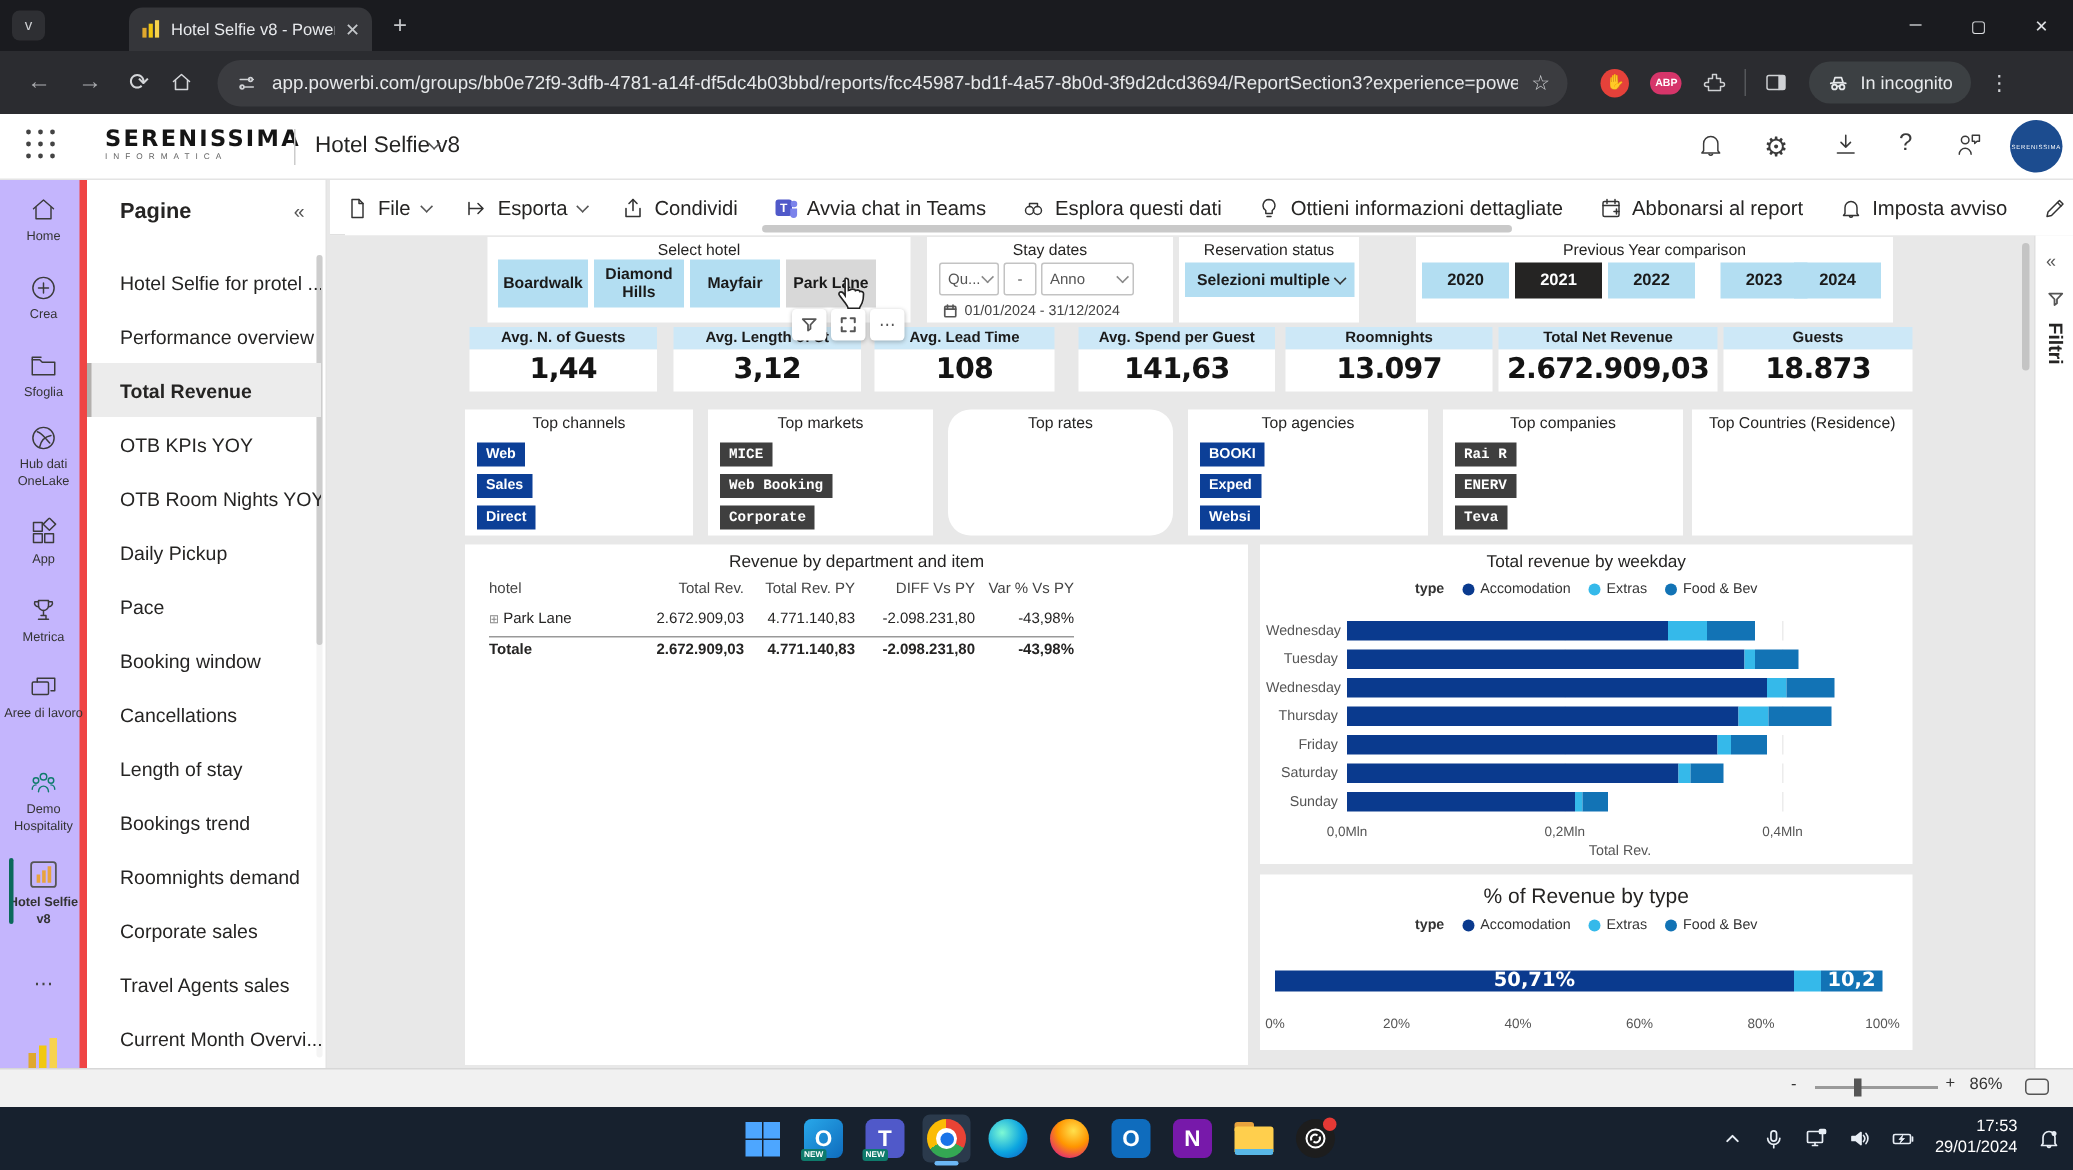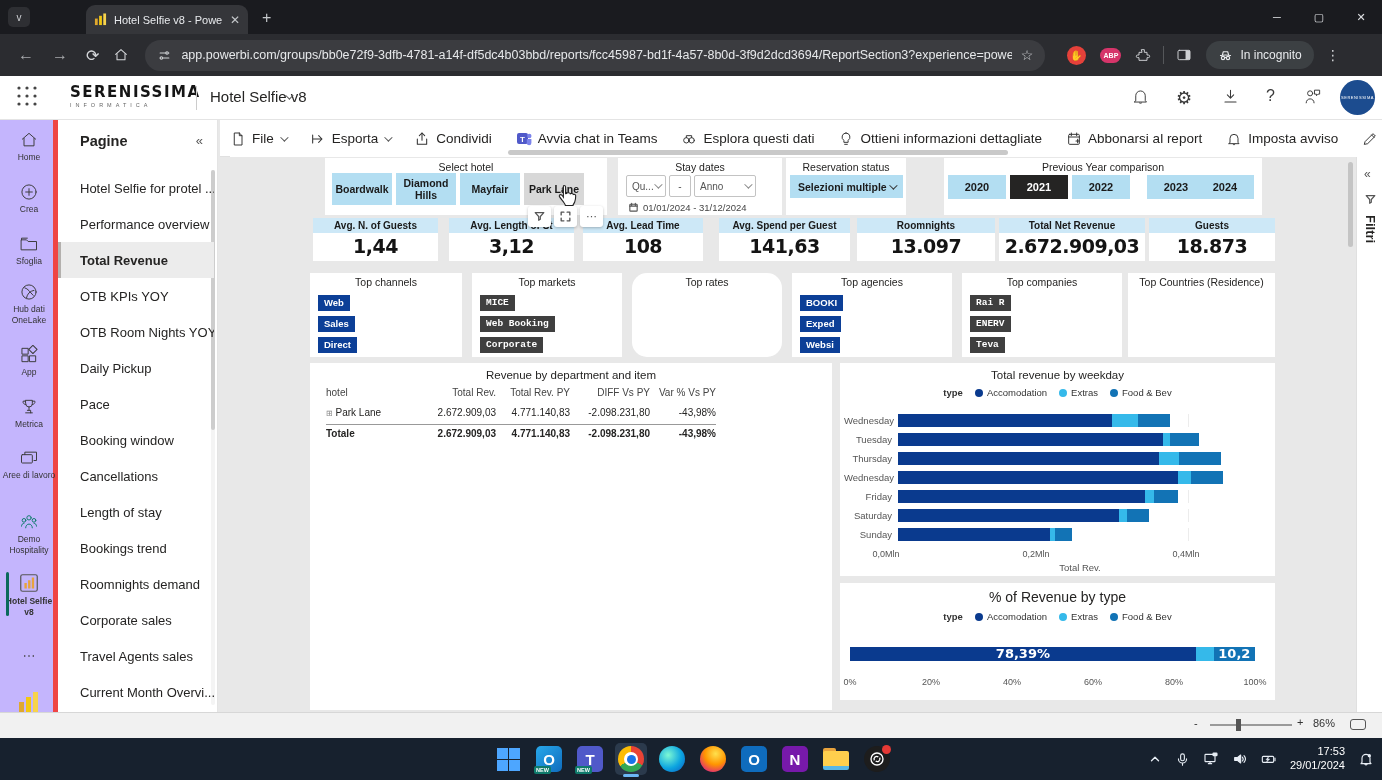--- a/index.html
+++ b/index.html
@@ -673,37 +673,37 @@
           <span class="bar-cat">Tuesday</span>
           <span class="bar-track">
             <span class="gridline" style="left:40%"></span>
             <span class="gridline" style="left:80%"></span>
             <span class="seg" style="left:0%;width:73%;background:#0a3a8e"></span>
             <span class="seg" style="left:73%;width:2%;background:#35b9ea"></span>
             <span class="seg" style="left:75%;width:8%;background:#1273b5"></span>
           </span>
         </div>
         <div class="bar-row">
+          <span class="bar-cat">Wednesday</span>
+          <span class="bar-track">
+            <span class="gridline" style="left:40%"></span>
+            <span class="gridline" style="left:80%"></span>
+            <span class="seg" style="left:0%;width:77%;background:#0a3a8e"></span>
+            <span class="seg" style="left:77%;width:3.5999999999999996%;background:#35b9ea"></span>
+            <span class="seg" style="left:80.6%;width:8.799999999999999%;background:#1273b5"></span>
+          </span>
+        </div>
+        <div class="bar-row">
           <span class="bar-cat">Thursday</span>
           <span class="bar-track">
             <span class="gridline" style="left:40%"></span>
             <span class="gridline" style="left:80%"></span>
             <span class="seg" style="left:0%;width:72%;background:#0a3a8e"></span>
             <span class="seg" style="left:72%;width:5.4%;background:#35b9ea"></span>
             <span class="seg" style="left:77.4%;width:11.600000000000001%;background:#1273b5"></span>
-          </span>
-        </div>
-        <div class="bar-row">
-          <span class="bar-cat">Wednesday</span>
-          <span class="bar-track">
-            <span class="gridline" style="left:40%"></span>
-            <span class="gridline" style="left:80%"></span>
-            <span class="seg" style="left:0%;width:77%;background:#0a3a8e"></span>
-            <span class="seg" style="left:77%;width:3.5999999999999996%;background:#35b9ea"></span>
-            <span class="seg" style="left:80.6%;width:8.799999999999999%;background:#1273b5"></span>
           </span>
         </div>
         <div class="bar-row">
           <span class="bar-cat">Friday</span>
           <span class="bar-track">
             <span class="gridline" style="left:40%"></span>
             <span class="gridline" style="left:80%"></span>
             <span class="seg" style="left:0%;width:68%;background:#0a3a8e"></span>
             <span class="seg" style="left:68%;width:2.6%;background:#35b9ea"></span>
             <span class="seg" style="left:70.6%;width:6.6000000000000005%;background:#1273b5"></span>
@@ -723,21 +723,21 @@
           <span class="bar-cat">Sunday</span>
           <span class="bar-track">
             <span class="gridline" style="left:40%"></span>
             <span class="gridline" style="left:80%"></span>
             <span class="seg" style="left:0%;width:42%;background:#0a3a8e"></span>
             <span class="seg" style="left:42%;width:1.2%;background:#35b9ea"></span>
             <span class="seg" style="left:43.2%;width:4.6%;background:#1273b5"></span>
           </span>
         </div>
       </div>
-    <div style="position:absolute;left:46px;top:186px;right:14px;height:12px">
+    <div style="position:absolute;left:58px;top:186px;right:14px;height:12px">
         <span class="xtick" style="left:0%">0,0Mln</span>
         <span class="xtick" style="left:40%">0,2Mln</span>
         <span class="xtick" style="left:80%">0,4Mln</span>
       </div>
     <div class="xlabel" style="left:240px;top:199px">Total Rev.</div>
   </div>
 
   <div class="card" style="left:620px;top:426px;width:435px;height:117px">
     <div class="card-title" style="font-size:14px;padding-top:6px">% of Revenue by type</div>
     <div class="legend" style="margin-top:6px">
@@ -751,21 +751,21 @@
           <span>Extras</span>
         </span>
         <span class="it">
           <span class="dot" style="background:#1273b5"></span>
           <span>Food &amp; Bev</span>
         </span>
       </div>
     <div style="position:absolute;left:10px;top:64px;right:20px;height:14px">
         <span class="bar-track" style="display:block;height:14px">
           <span class="seg" style="left:0%;width:85.4%;background:#0a3a8e;height:14px"></span>
-          <span class="pctseg-lbl" style="left:0%;width:85.4%">78,39%</span>
+          <span class="pctseg-lbl" style="left:0%;width:85.4%">50,71%</span>
           <span class="seg" style="left:85.4%;width:4.4%;background:#35b9ea;height:14px"></span>
           <span class="seg" style="left:89.80000000000001%;width:10.2%;background:#1273b5;height:14px"></span>
           <span class="pctseg-lbl" style="left:89.80000000000001%;width:10.2%">10,2</span>
         </span>
       </div>
     <div style="position:absolute;left:10px;top:94px;right:20px;height:12px">
         <span class="xtick" style="left:0%">0%</span>
         <span class="xtick" style="left:20%">20%</span>
         <span class="xtick" style="left:40%">40%</span>
         <span class="xtick" style="left:60%">60%</span>

